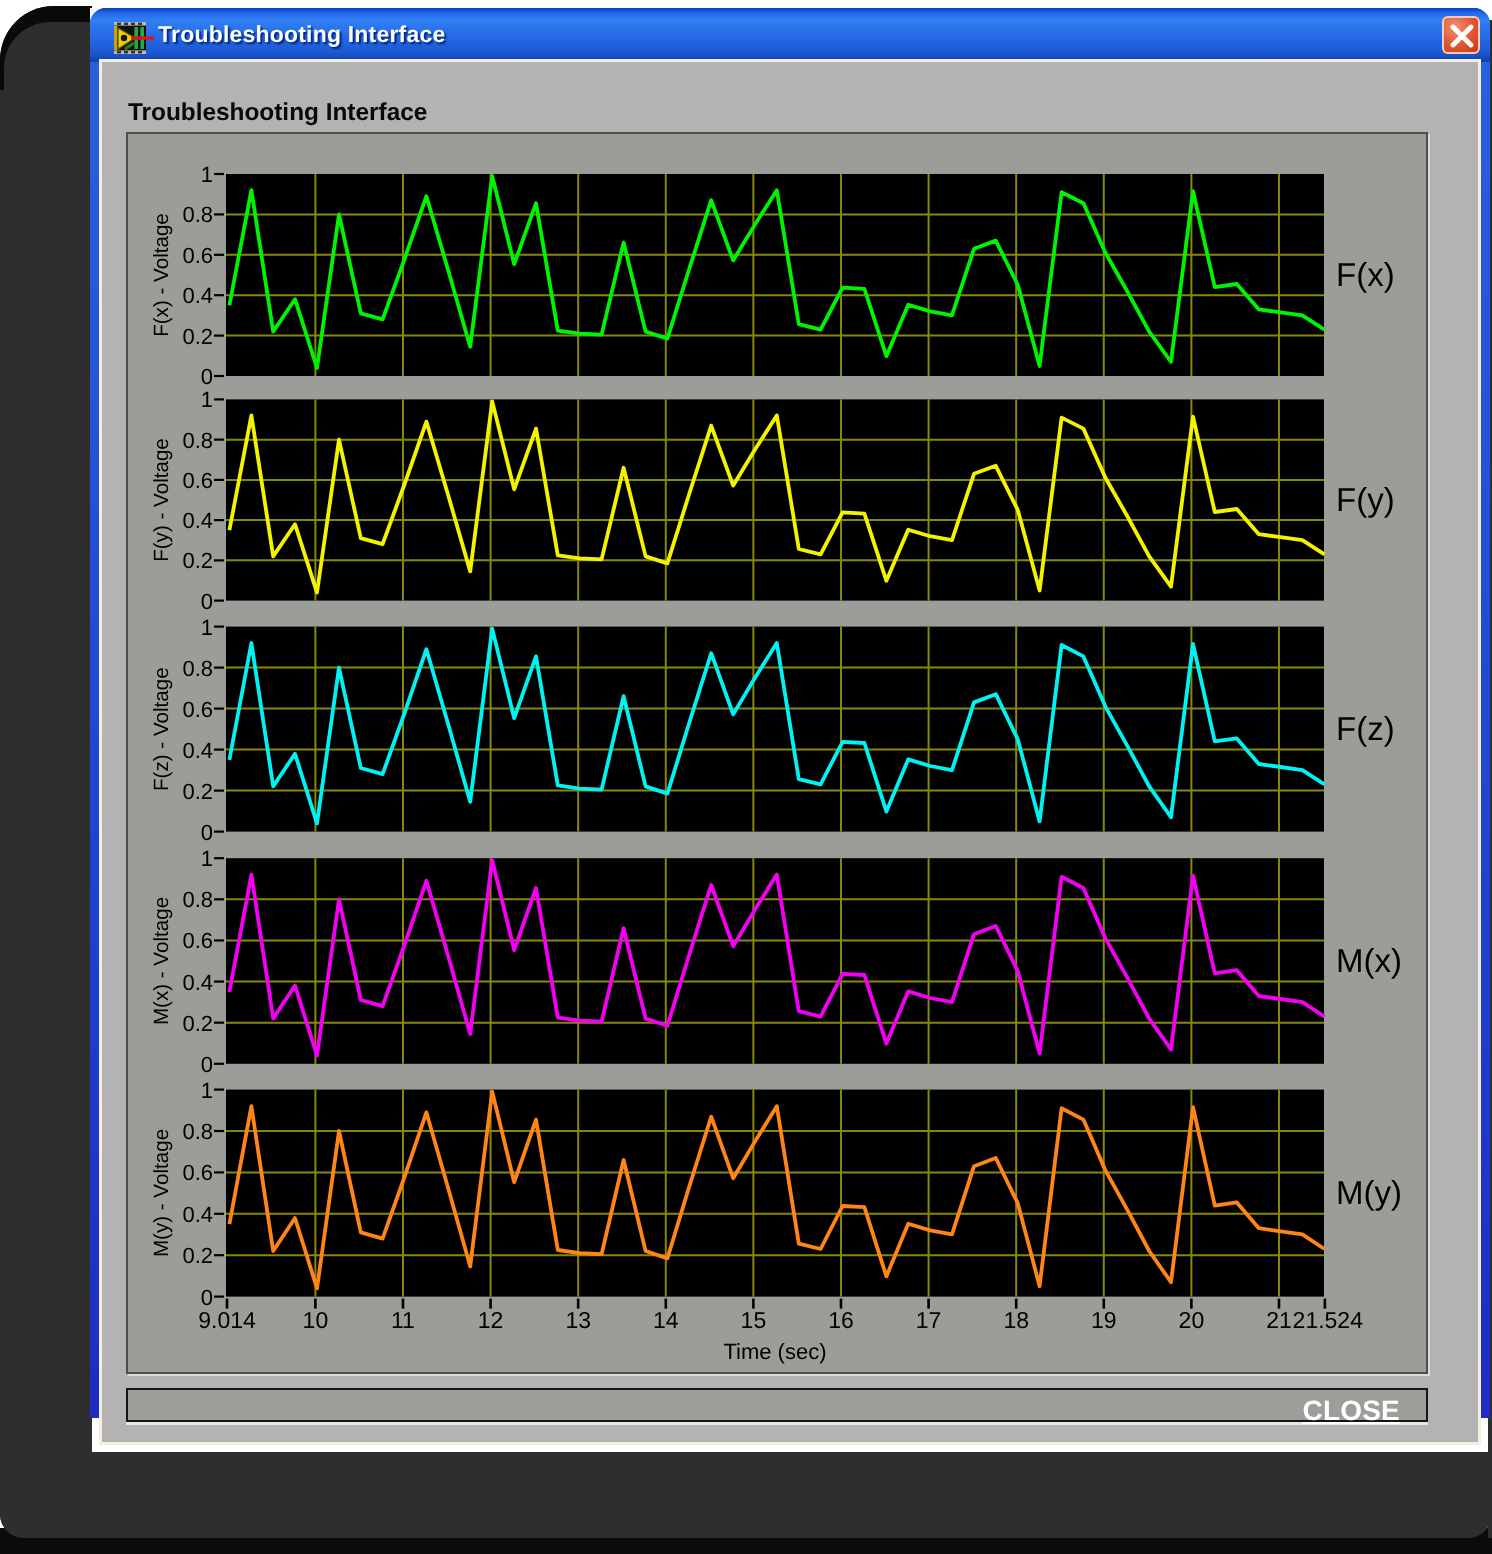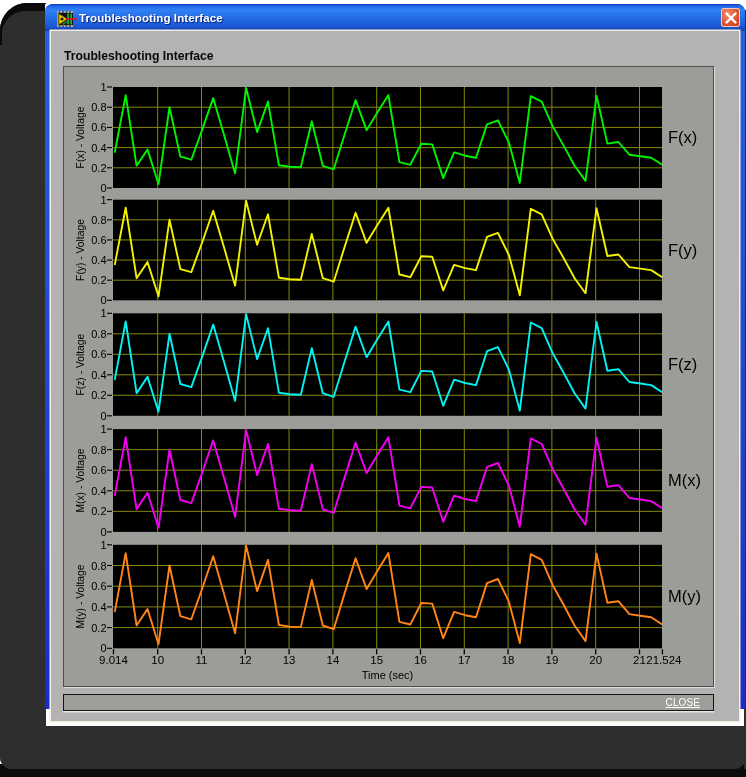--- a/index.html
+++ b/index.html
@@ -20,21 +20,21 @@
  box-shadow:inset 0 0 0 1px #f2cdb7;color:#fff;font-weight:bold;font-size:13px;
  text-align:center;line-height:18px}
 #closebtn svg{position:absolute;left:3.5px;top:3.5px}
 #content{position:absolute;left:6px;top:27px;width:688px;height:690px;background:#b4b2b3;
  box-shadow:0 0 0 1.5px #f3efe2}
 #fplabel{position:absolute;left:13px;top:18px;font-size:12.2px;font-weight:bold;color:#090909}
 #panel{position:absolute;left:12px;top:35px;width:651px;height:621px;background:#9b9d98;
  box-shadow:inset 0 0 0 1px #4e4e4e, 1px 1px 0 #dcdcdc}
 #statusbar{position:absolute;left:12px;top:663px;width:651px;height:17px;background:#9c9e99;
  box-shadow:inset 0 0 0 1px #151515, 0 1.5px 0 #e6e6e6}
-#closelink{position:absolute;right:14px;top:3px;color:#fff;font-size:10px;font-weight:normal;
+#closelink{position:absolute;right:14px;top:3px;color:#fff;font-size:14px;font-weight:bold;
  text-decoration:underline;letter-spacing:0.1px}
 </style></head>
 <body>
 <div id="blackbar"></div>
 <div id="bgleft"></div>
 <div id="bgright"></div>
 <div id="bgbottom"></div>
 <div id="corner1"></div>
 <div id="corner2"></div>
 <div id="wsliver"></div>

